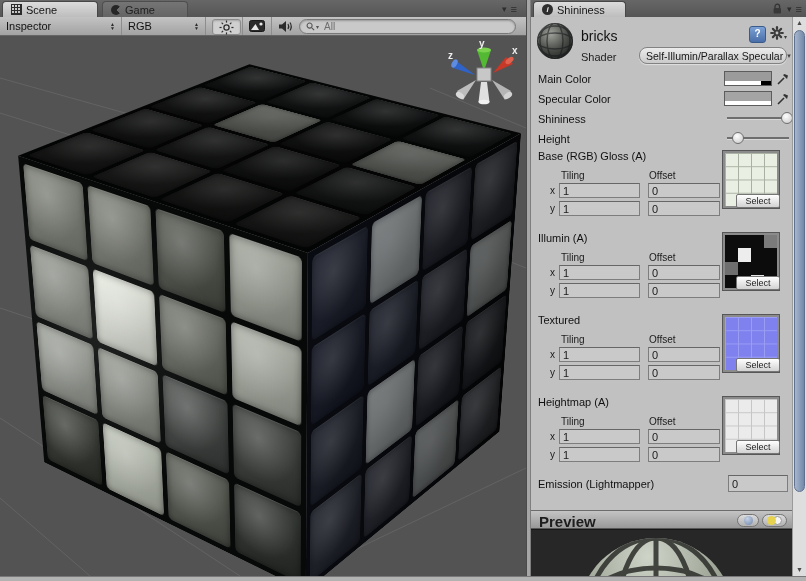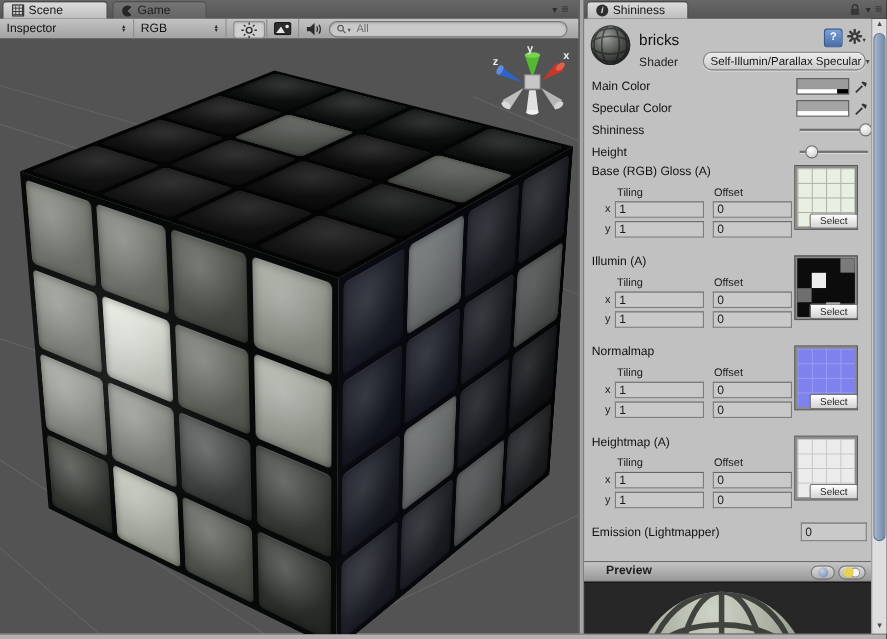--- a/index.html
+++ b/index.html
@@ -90,21 +90,21 @@
                linear-gradient(to bottom,#a9b1a3 1px,transparent 1px);background-size:25% 25%;}
   .thumb-normal{background-color:#7f81ee;background-image:linear-gradient(to right,#9b9df5 1px,transparent 1px),
                linear-gradient(to bottom,#9b9df5 1px,transparent 1px);background-size:25% 25%;}
   .thumb-height{background-color:#ebebeb;background-image:linear-gradient(to right,#c6c6c6 1px,transparent 1px),
                linear-gradient(to bottom,#c6c6c6 1px,transparent 1px);background-size:25% 25%;}
   .thumb-illumin{background:#0c0c0c;display:grid;grid-template-columns:repeat(4,1fr);grid-template-rows:repeat(4,1fr);}
   .select-btn{position:absolute;left:205px;top:44px;width:44px;height:14px;background:linear-gradient(#fff,#d2d2d2);
               border:1px solid #757575;border-radius:2px;font-size:9px;color:#1c1c1c;text-align:center;line-height:12px;box-sizing:border-box;}
   .preview-hdr{position:absolute;left:0;top:493px;width:261px;height:19px;background:linear-gradient(#c4c4c4,#989898);
                border-top:1px solid #6c6c6c;border-bottom:1px solid #565656;box-sizing:border-box;}
-  .preview-title{position:absolute;left:20px;top:2px;font-weight:bold;font-size:11px;color:#1d1d1d;}
+  .preview-title{position:absolute;left:8px;top:2px;font-weight:bold;font-size:15px;color:#1d1d1d;}
   .pbtn{position:absolute;top:3px;height:13px;border-radius:7px;background:linear-gradient(#dcdcdc,#b0b0b0);
         border:1px solid #747474;box-sizing:border-box;display:flex;align-items:center;justify-content:center;}
   .preview-area{position:absolute;left:0;top:512px;width:261px;height:47px;background:#272727;border-top:1px solid #161616;
                 overflow:hidden;box-sizing:border-box;}
   
   .vscroll{position:absolute;left:792px;top:17px;width:14px;height:559px;background:#dedede;border-left:1px solid #9a9a9a;box-sizing:border-box;}
   .vscroll .arr{position:absolute;left:0;width:13px;text-align:center;font-size:7px;color:#4a4a4a;}
   .vthumb{position:absolute;left:1px;top:13px;width:11px;height:462px;border-radius:6px;
           background:linear-gradient(90deg,#a7b6cd,#7289a9);border:1px solid #5e7290;box-sizing:border-box;}
 </style>
@@ -416,21 +416,21 @@
           <div style="background-color: rgb(12, 12, 12);"></div>
           <div style="background-color: rgb(12, 12, 12);"></div>
           <div style="background-color: rgb(12, 12, 12);"></div>
           <div style="background-color: rgb(230, 230, 230);"></div>
           <div style="background-color: rgb(12, 12, 12);"></div>
         </div>
       <div class="select-btn">Select</div>
     </div>
 
     <div class="texsec" style="top:297px;">
-      <div class="ilabel" style="top:0;">Normalmap</div>
+      <div class="ilabel" style="top:0;">Textured</div>
       <div class="small-label" style="left:30px;top:20px;">Tiling</div>
       <div class="small-label" style="left:118px;top:20px;">Offset</div>
       <div class="small-label" style="left:19px;top:35px;">x</div>
       <input class="ifield" style="left: 28px; top: 33px; width: 81px;" value="1">
       <input class="ifield" style="left: 117px; top: 33px; width: 72px;" value="0">
       <div class="small-label" style="left:19px;top:53px;">y</div>
       <input class="ifield" style="left: 28px; top: 51px; width: 81px;" value="1">
       <input class="ifield" style="left: 117px; top: 51px; width: 72px;" value="0">
       <div class="thumb thumb-normal"></div>
       <div class="select-btn">Select</div>

